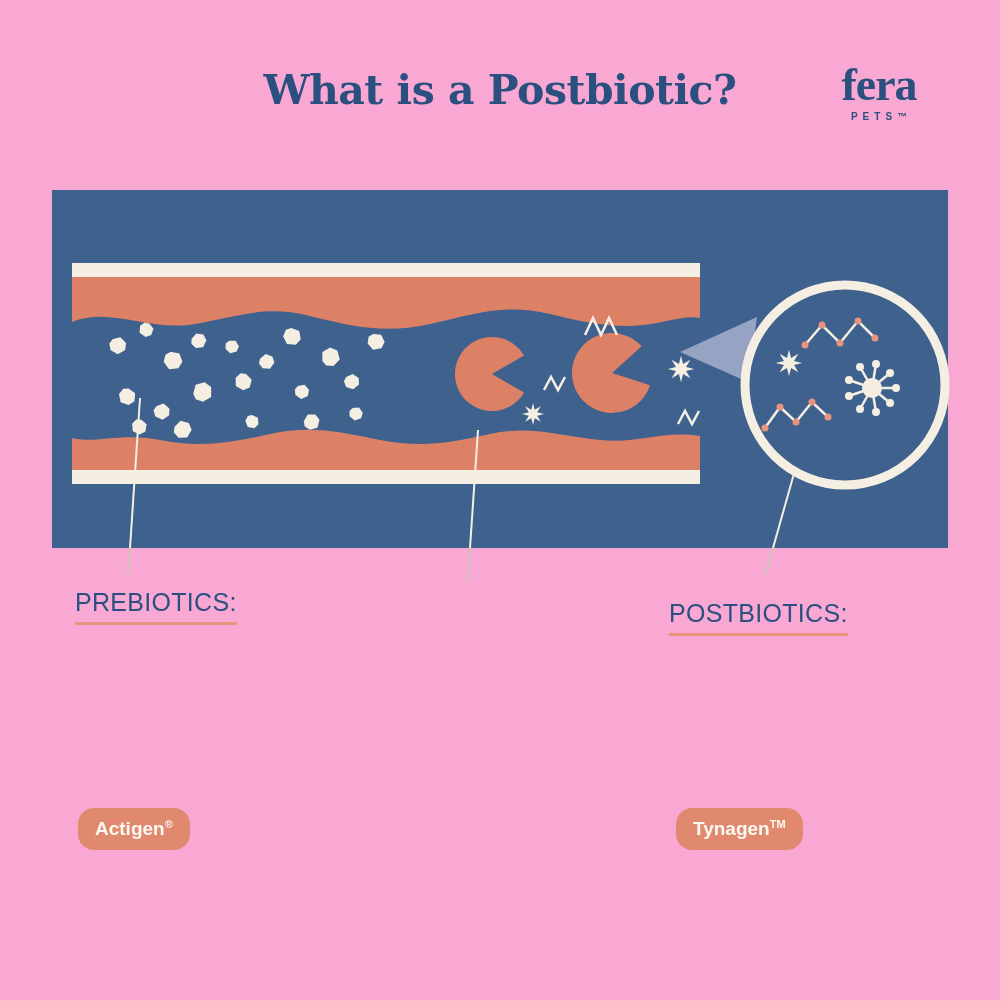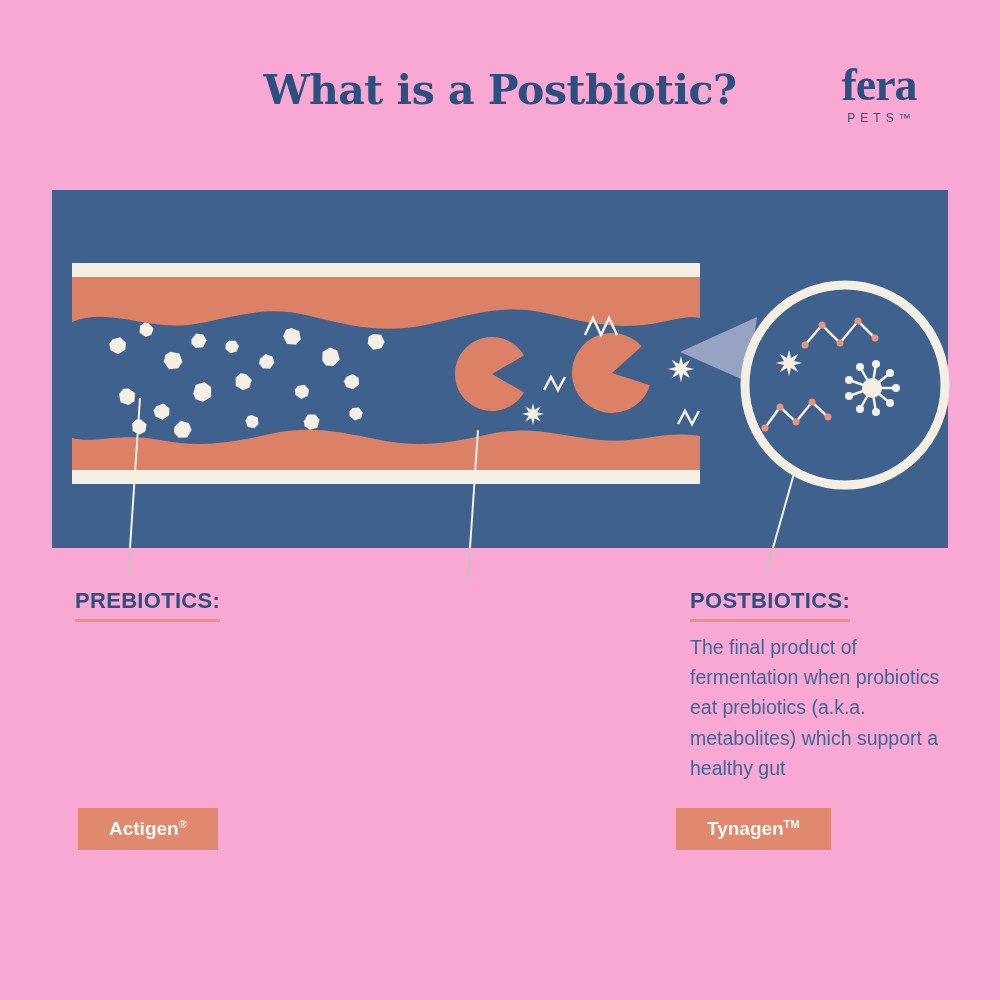--- a/index.html
+++ b/index.html
@@ -19,52 +19,52 @@
   }
   .logo{
     position:absolute;top:62px;right:66px;width:110px;
     text-align:center;color:var(--navy);
   }
   .logo-name{
     font-family:Liberation Serif, serif;
     font-weight:700;font-size:46px;line-height:1;letter-spacing:-1px;
   }
   .logo-sub{
-    font-size:12px;font-weight:400;letter-spacing:5px;margin-top:3px;padding-left:5px;
+    font-size:10px;font-weight:700;letter-spacing:5px;margin-top:3px;padding-left:5px;
   }
   svg.art{position:absolute;top:0;left:0;z-index:0;}
   .f-panel{fill:var(--panel);}
   .f-cream{fill:var(--cream);}
   .f-salmon{fill:var(--salmon);}
   .f-beam{fill:var(--beam);}
   .f-dot{fill:var(--underline);}
   .s-cream{stroke:var(--cream);fill:none;}
   .s-line{stroke:var(--line);fill:none;}
   .ring{fill:var(--panel);stroke:var(--cream);stroke-width:9;}
   .col{position:absolute;top:588px;z-index:2;}
   .col-1{left:75px;width:268px;}
   .col-2{left:380px;width:248px;}
-  .col-3{left:690px;width:278px;}
+  .col-3{left:669px;width:278px;margin-top:11px;}
   .heading{
     display:inline-block;
-    font-size:22px;font-weight:700;color:var(--navy);
+    font-size:25px;font-weight:400;color:var(--navy);
     letter-spacing:0.3px;
     padding-bottom:5px;margin-bottom:10px;
     border-bottom:3px solid var(--underline);
     text-align:center;
   }
   .body{
     margin:0;
     font-size:19.5px;line-height:1.55;color:var(--text);
   }
   .badge{
     position:absolute;top:808px;z-index:2;
     background:var(--badge);color:#fdfaf2;
     font-size:19px;font-weight:700;
-    padding:10px 31px;border-radius:0;
+    padding:10px 17px;border-radius:16px;
   }
   .badge sup{font-size:11px;}
   .badge-actigen{left:78px;}
   .badge-tynagen{left:676px;}
 </style>
 </head>
 <body>
 
 <div class="page">
 
@@ -198,21 +198,20 @@
     </g>
   </svg>
 
   <div class="col col-1">
     <div class="heading">PREBIOTICS:</div>
   </div>
 
 
   <div class="col col-3">
     <div class="heading">POSTBIOTICS:</div>
-    <p class="body">The final product of fermentation when probiotics eat prebiotics (a.k.a. metabolites) which support a healthy gut</p>
   </div>
 
   <div class="badge badge-actigen">
     <span>Actigen</span><sup>®</sup>
   </div>
 
   <div class="badge badge-tynagen">
     <span>Tynagen</span><sup>TM</sup>
   </div>
 

